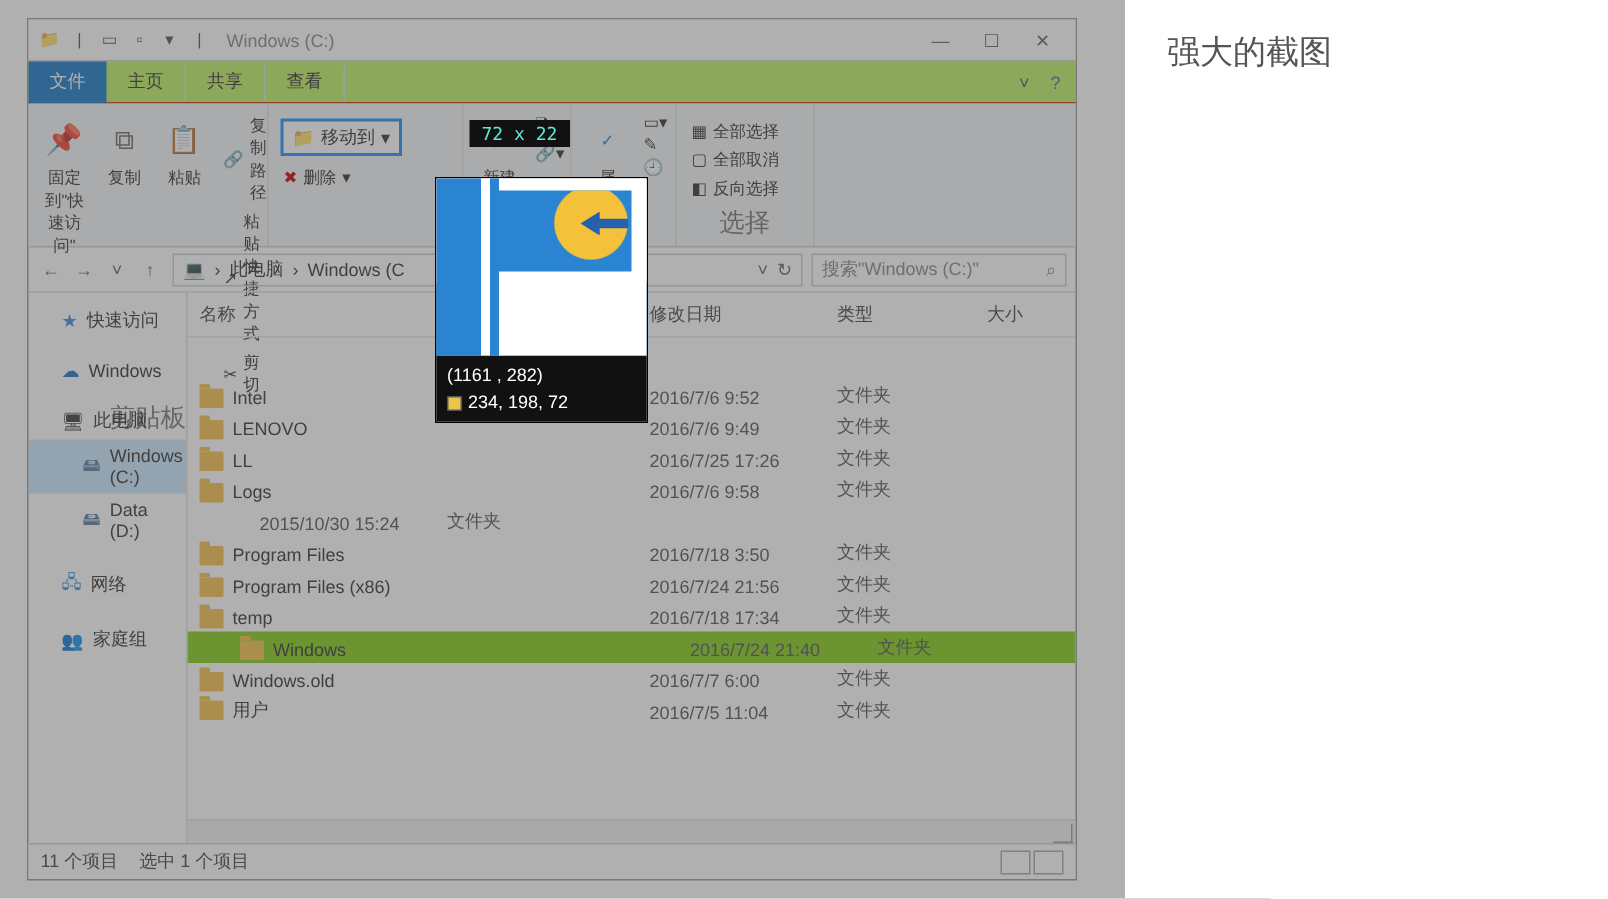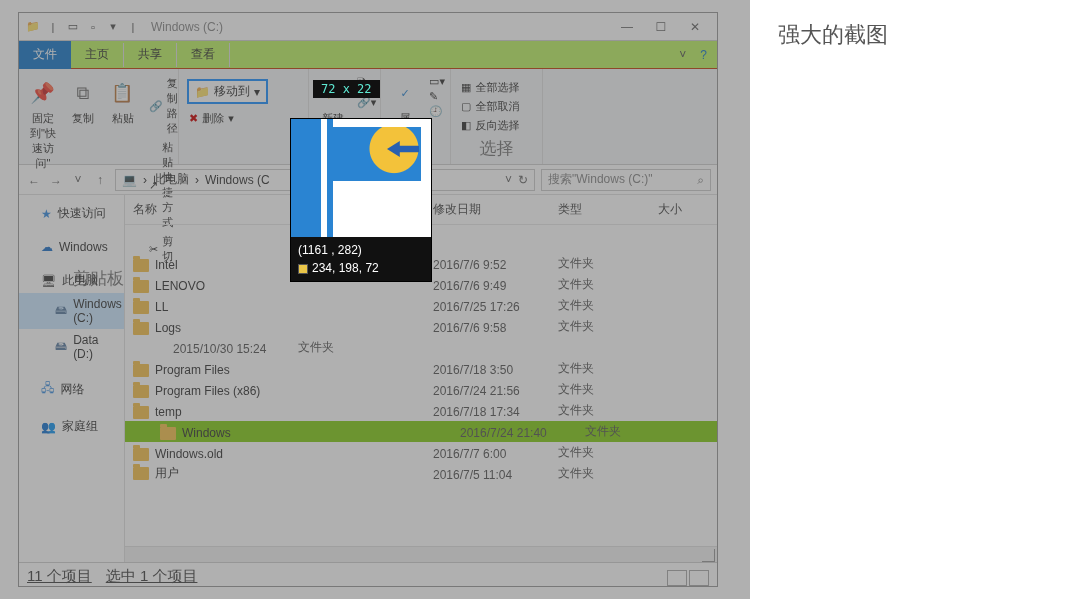--- a/index.html
+++ b/index.html
@@ -43,21 +43,21 @@
 .c-name { width: 260px; } .c-date { width: 125px; margin-left: 40px; } .c-type { width: 80px; } .c-size { width: 60px; text-align: right; }
 .file-list { flex: 1; overflow-y: auto; }
 .file-row { display: flex; padding: 2px 0; align-items: flex-end; color: #333; }
 .file-row.sel { background: #84cc16; padding-left: 27px; }
 .file-row .c-name { display: flex; align-items: center; gap: 6px; padding-left: 8px; }
 .file-row .c-date, .file-row .c-type { color: #555; padding-left: 8px; }
 .folder-ic { width: 16px; height: 13px; background: #f6c14e; border-radius: 1px; position: relative; }
 .folder-ic::before { content:""; position:absolute; top:-3px; left:0; width:7px; height:3px; background:#f6c14e; border-radius:1px 1px 0 0; }
 .scroll-hint { height: 16px; border-top: 1px solid #e0e0e0; background: #f2f2f2; position: relative; }
 .scroll-hint::after { content:""; position:absolute; right:2px; top:2px; width:12px; height:12px; border-right:1px solid #999; border-bottom:1px solid #999; }
-.status-bar { height: 24px; border-top: 1px solid #d0d0d0; display: flex; align-items: flex-end; padding: 0 8px; font-size: 15px; color: #444; gap: 14px; background:#fff;text-decoration:underline; }
+.status-bar { height: 24px; border-top: 1px solid #d0d0d0; display: flex; align-items: center; padding: 0 8px; font-size: 12px; color: #444; gap: 14px; background:#fff; }
 .status-bar .view-icons { margin-left: auto; display: flex; gap: 2px; }
 .view-icons span { width: 20px; height: 16px; border: 1px solid #aaa; display:inline-block; }
 
 
 .annot { position: absolute; z-index: 100; }
 .size-tag { left: 313px; top: 80px; background: #111; color: #5eead4; font-size: 12px; padding: 2px 8px; font-family: monospace; }
 .magnifier { left: 290px; top: 118px; width: 142px; border: 1px solid #000; background: #fff; }
 .mag-img { height: 118px; background: linear-gradient(to right, #2a84d2 0 30px, #fff 30px 36px, #2a84d2 36px 42px, #fff 42px 100%), linear-gradient(to bottom, #fff 0 70px, #2a84d2 70px 100%); position:relative; overflow:hidden; }
 .mag-img::before { content:""; position:absolute; left:40px; top:8px; width:90px; height:54px; background: radial-gradient(circle at 70% 40%, #f3c23a 0 24px, transparent 25px), linear-gradient(#2a84d2,#2a84d2); }
 .mag-img::after { content:""; position:absolute; right:12px; top:22px; width:32px; height:16px; background:#2860b0; clip-path: polygon(40% 0,40% 30%,100% 30%,100% 70%,40% 70%,40% 100%,0 50%); }

